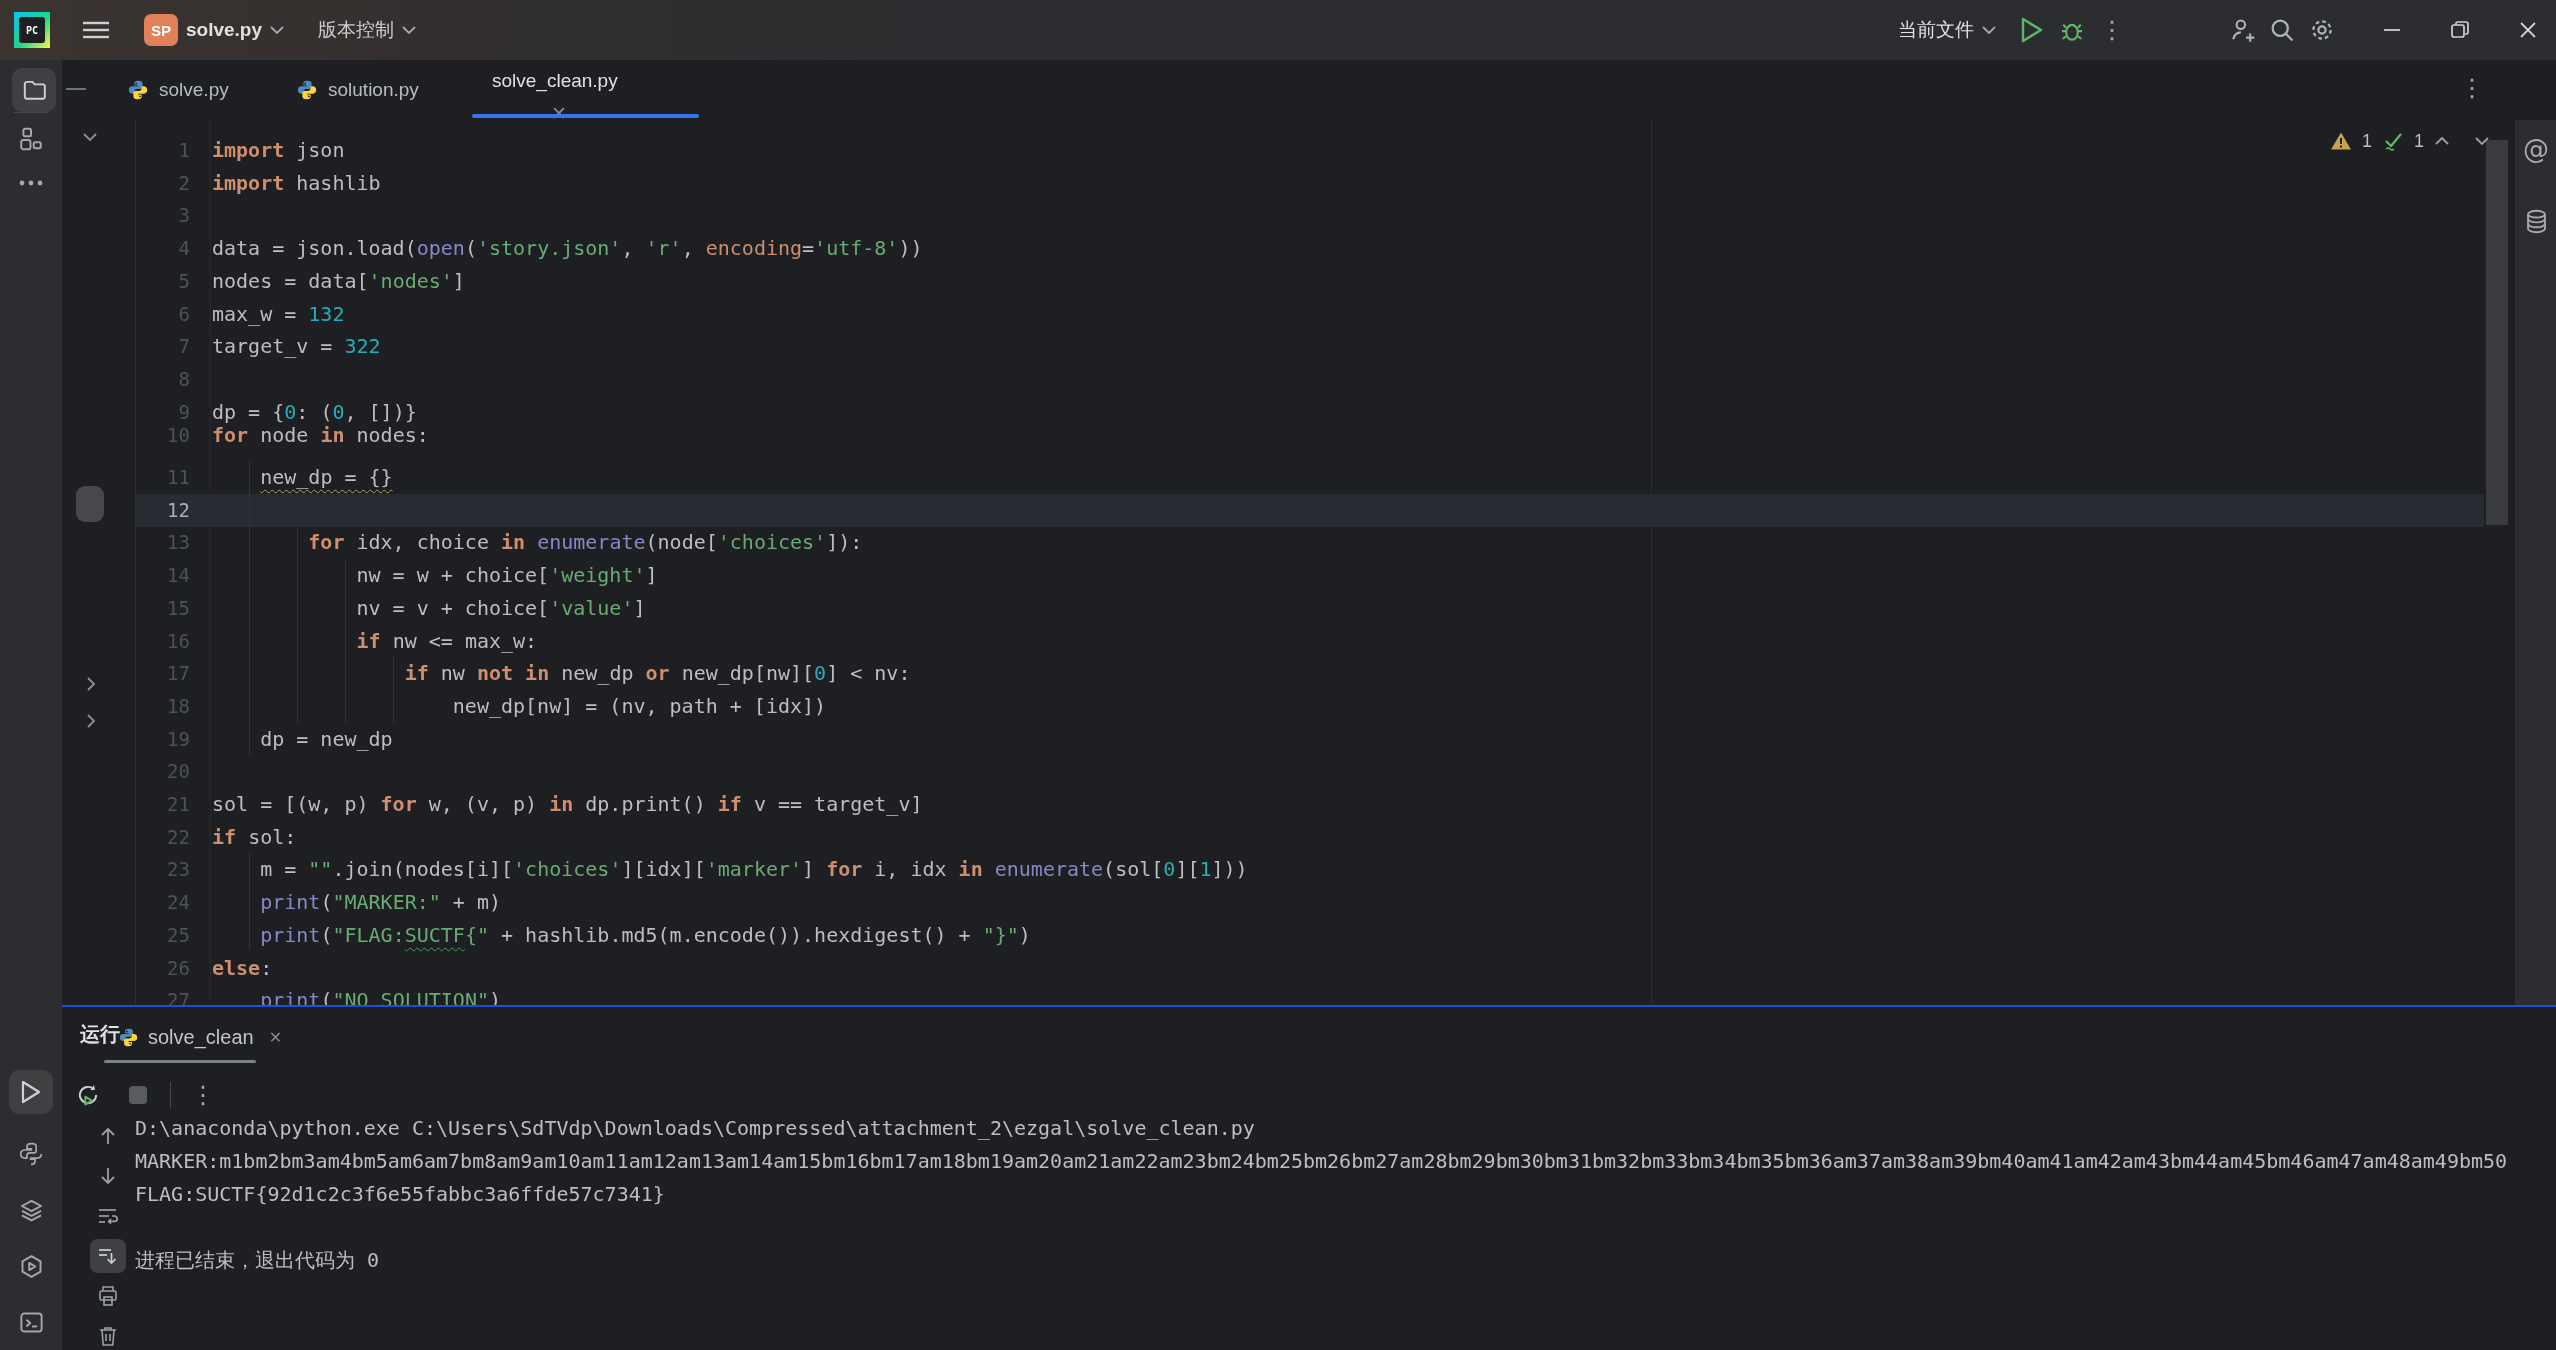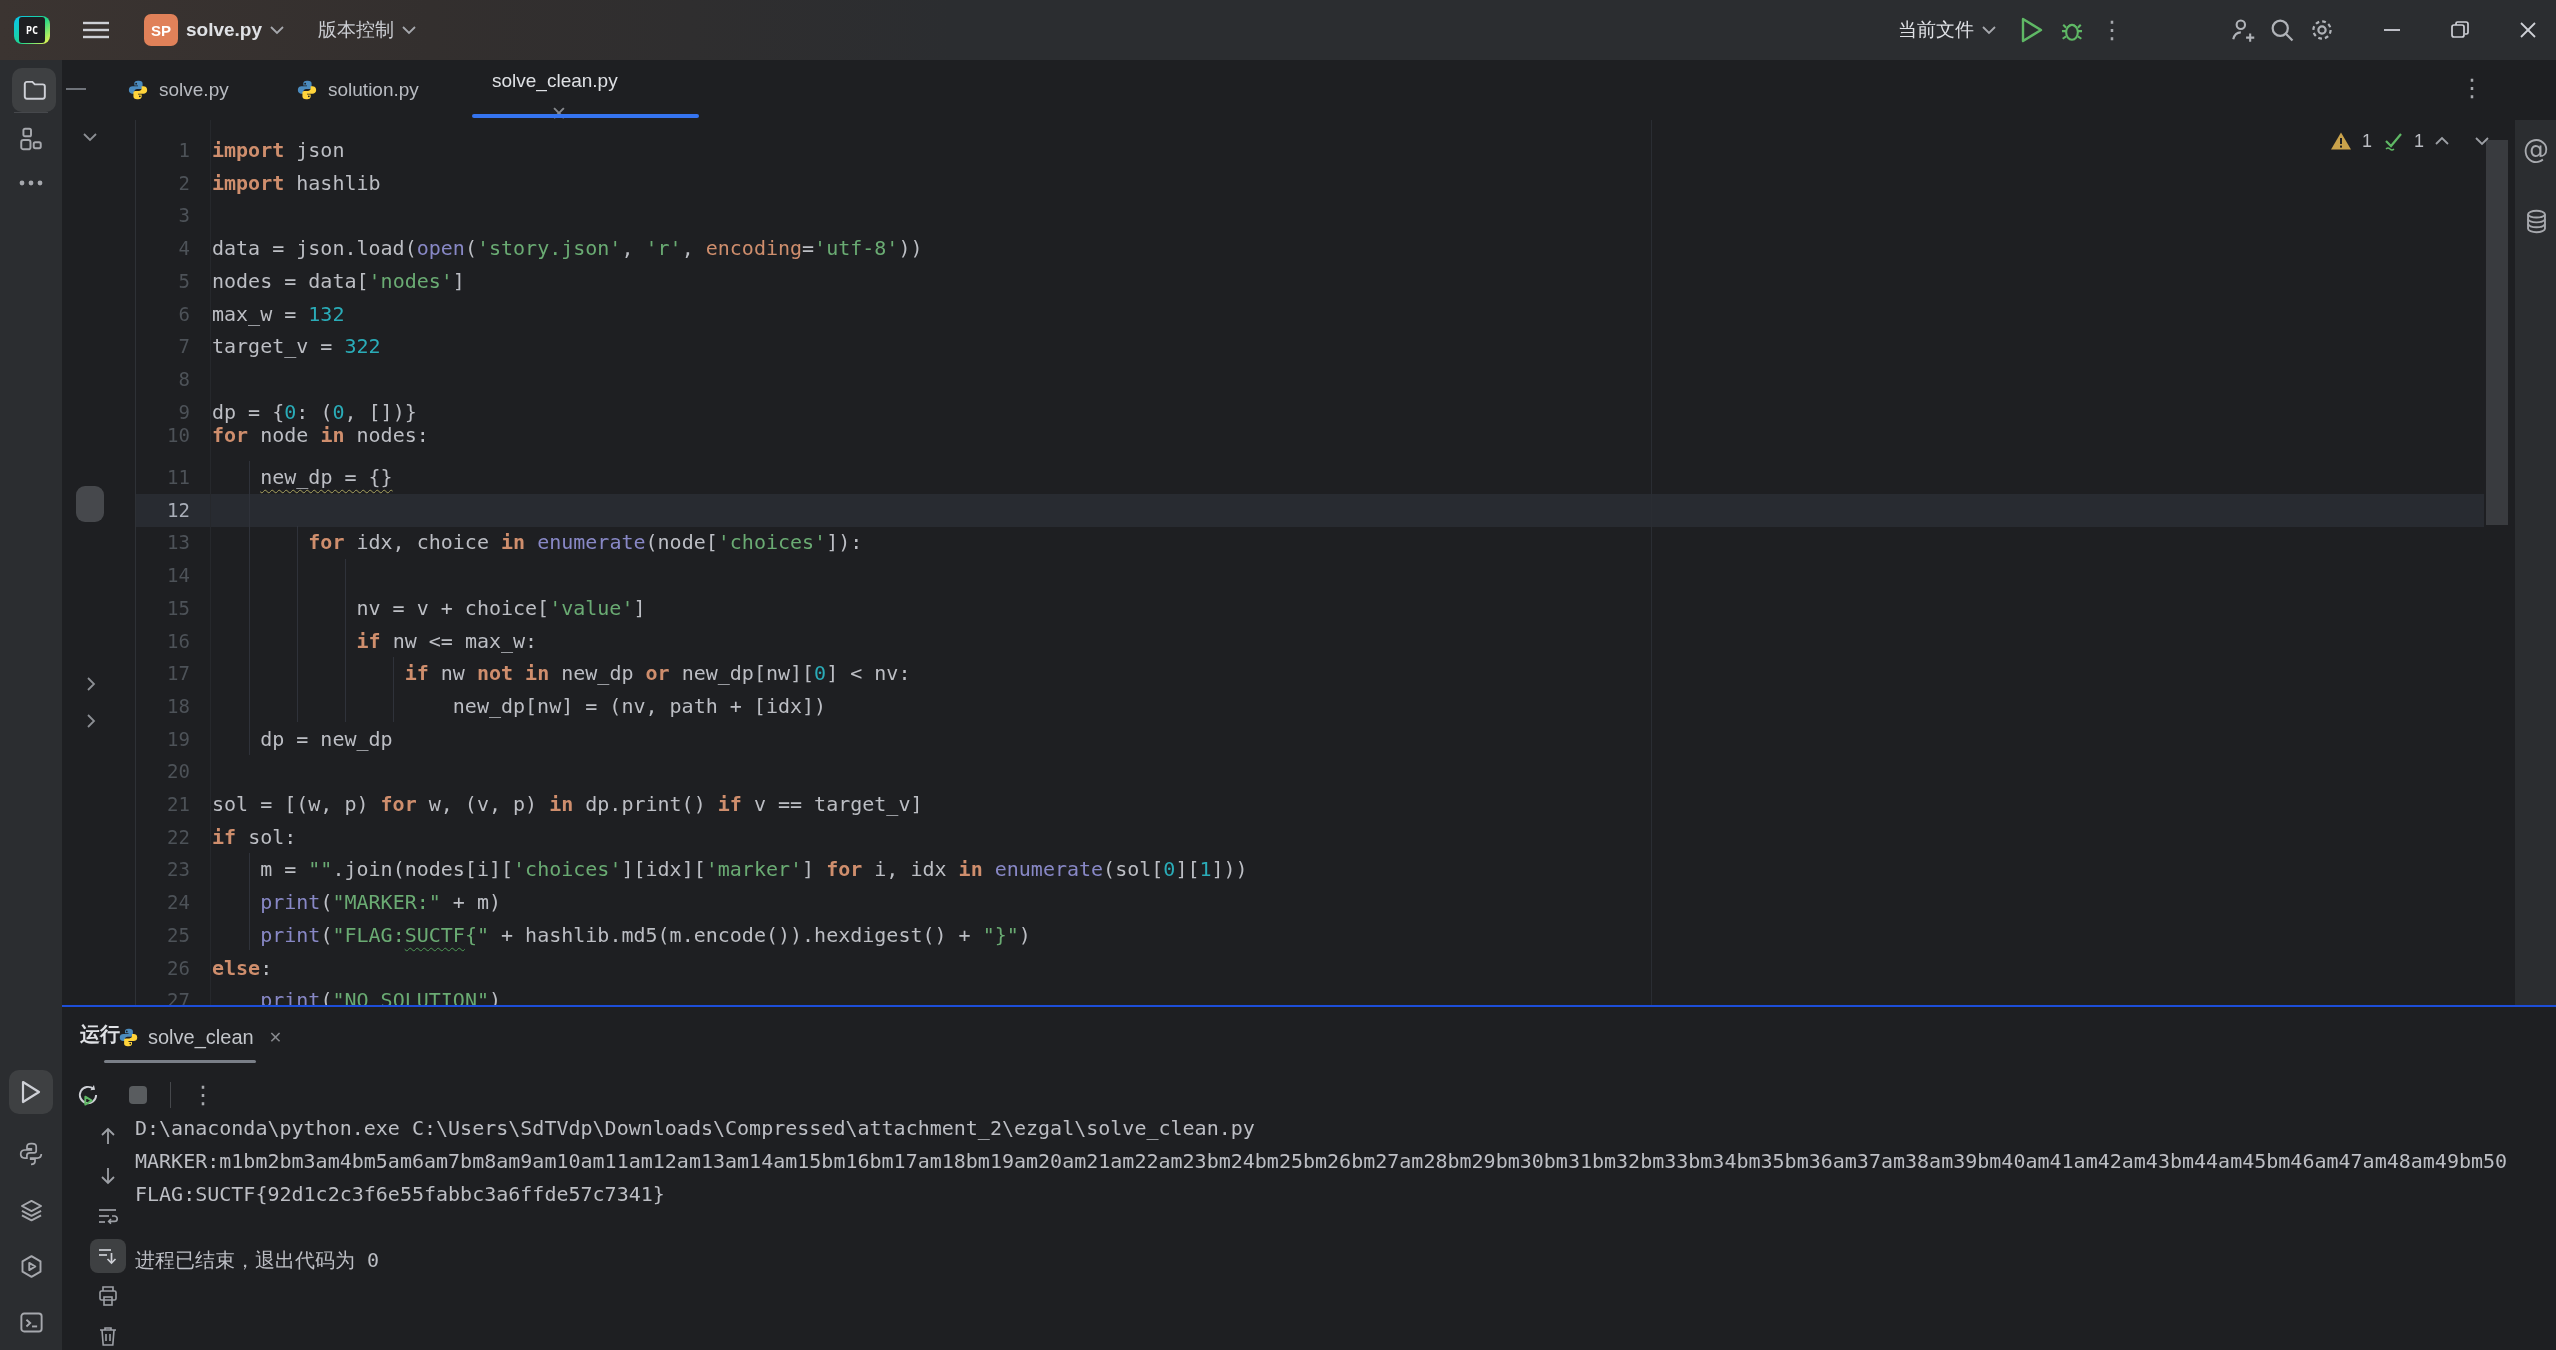--- a/index.html
+++ b/index.html
@@ -74,21 +74,21 @@
   .ct-btn { width:36px; height:34px; display:flex; align-items:center; justify-content:center; border-radius:8px; }
   .ct-btn.sel { background:#3E4042; }
 </style>
 </head>
 <body>
 
 <div id="app">
 
   <div id="titlebar" class="abs">
     <div class="tb-item" style="margin-left:14px;">
-      <div style="width:36px;height:28px;border-radius:8px;background:linear-gradient(135deg,#07C3F2,#21D789 55%,#FCF84A);display:flex;align-items:center;justify-content:center;">
+      <div style="width:36px;height:36px;border-radius:0;background:linear-gradient(135deg,#07C3F2,#21D789 55%,#FCF84A);display:flex;align-items:center;justify-content:center;">
         <div style="width:26px;height:26px;background:#1E1F22;border-radius:3px;display:flex;align-items:center;justify-content:center;color:#fff;font-size:10px;font-weight:bold;font-family:'DejaVu Sans Mono',monospace;">PC</div>
       </div>
     </div>
     <div class="icon-btn" style="margin-left:26px;">
       <svg width="26" height="22" viewBox="0 0 26 22">
           <g stroke="#CED0D6" stroke-width="2.4">
             <line x1="0" y1="4" x2="26" y2="4"></line>
             <line x1="0" y1="11" x2="26" y2="11"></line>
             <line x1="0" y1="18" x2="26" y2="18"></line>
           </g>
@@ -321,21 +321,21 @@
         <div class="code-line" style="top: 112.1px;"><span class="gut-num">4</span><span class="code-text"><span class="pl">data = json.load(</span><span class="bi">open</span><span class="pl">(</span><span class="st">'story.json'</span><span class="pl">, </span><span class="st">'r'</span><span class="pl">, </span><span class="pa">encoding</span><span class="pl">=</span><span class="st">'utf-8'</span><span class="pl">))</span></span></div>
         <div class="code-line" style="top: 144.8px;"><span class="gut-num">5</span><span class="code-text"><span class="pl">nodes = data[</span><span class="st">'nodes'</span><span class="pl">]</span></span></div>
         <div class="code-line" style="top: 177.5px;"><span class="gut-num">6</span><span class="code-text"><span class="pl">max_w = </span><span class="nu">132</span></span></div>
         <div class="code-line" style="top: 210.2px;"><span class="gut-num">7</span><span class="code-text"><span class="pl">target_v = </span><span class="nu">322</span></span></div>
         <div class="code-line" style="top: 242.9px;"><span class="gut-num">8</span><span class="code-text"></span></div>
         <div class="code-line" style="top: 275.6px;"><span class="gut-num">9</span><span class="code-text"><span class="pl">dp = {</span><span class="nu">0</span><span class="pl">: (</span><span class="nu">0</span><span class="pl">, [])}</span></span></div>
         <div class="code-line" style="top: 299px;"><span class="gut-num">10</span><span class="code-text"><span class="kw">for</span><span class="pl"> node </span><span class="kw">in</span><span class="pl"> nodes:</span></span></div>
         <div class="code-line" style="top: 341px;"><span class="gut-num">11</span><span class="code-text"><span class="pl">    </span><span class="wv">new_dp = {}</span></span></div>
         <div class="code-line" style="top: 373.7px;"><span class="gut-num cur">12</span></div>
         <div class="code-line" style="top: 406.4px;"><span class="gut-num">13</span><span class="code-text"><span class="pl">        </span><span class="kw">for</span><span class="pl"> idx, choice </span><span class="kw">in</span><span class="pl"> </span><span class="bi">enumerate</span><span class="pl">(node[</span><span class="st">'choices'</span><span class="pl">]):</span></span></div>
-        <div class="code-line" style="top: 439.1px;"><span class="gut-num">14</span></div>
+        <div class="code-line" style="top: 439.1px;"><span class="gut-num">14</span><span class="code-text"><span class="pl">            nw = w + choice[</span><span class="st">'weight'</span><span class="pl">]</span></span></div>
         <div class="code-line" style="top: 471.8px;"><span class="gut-num">15</span><span class="code-text"><span class="pl">            nv = v + choice[</span><span class="st">'value'</span><span class="pl">]</span></span></div>
         <div class="code-line" style="top: 504.5px;"><span class="gut-num">16</span><span class="code-text"><span class="pl">            </span><span class="kw">if</span><span class="pl"> nw &lt;= max_w:</span></span></div>
         <div class="code-line" style="top: 537.2px;"><span class="gut-num">17</span><span class="code-text"><span class="pl">                </span><span class="kw">if</span><span class="pl"> nw </span><span class="kw">not</span><span class="pl"> </span><span class="kw">in</span><span class="pl"> new_dp </span><span class="kw">or</span><span class="pl"> new_dp[nw][</span><span class="nu">0</span><span class="pl">] &lt; nv:</span></span></div>
         <div class="code-line" style="top: 569.9px;"><span class="gut-num">18</span><span class="code-text"><span class="pl">                    new_dp[nw] = (nv, path + [idx])</span></span></div>
         <div class="code-line" style="top: 602.6px;"><span class="gut-num">19</span><span class="code-text"><span class="pl">    dp = new_dp</span></span></div>
         <div class="code-line" style="top: 635.3px;"><span class="gut-num">20</span><span class="code-text"></span></div>
         <div class="code-line" style="top: 668px;"><span class="gut-num">21</span><span class="code-text"><span class="pl">sol = [(w, p) </span><span class="kw">for</span><span class="pl"> w, (v, p) </span><span class="kw">in</span><span class="pl"> dp.print() </span><span class="kw">if</span><span class="pl"> v == target_v]</span></span></div>
         <div class="code-line" style="top: 700.7px;"><span class="gut-num">22</span><span class="code-text"><span class="kw">if</span><span class="pl"> sol:</span></span></div>
         <div class="code-line" style="top: 733.4px;"><span class="gut-num">23</span><span class="code-text"><span class="pl">    m = </span><span class="st">""</span><span class="pl">.join(nodes[i][</span><span class="st">'choices'</span><span class="pl">][idx][</span><span class="st">'marker'</span><span class="pl">] </span><span class="kw">for</span><span class="pl"> i, idx </span><span class="kw">in</span><span class="pl"> </span><span class="bi">enumerate</span><span class="pl">(sol[</span><span class="nu">0</span><span class="pl">][</span><span class="nu">1</span><span class="pl">]))</span></span></div>
         <div class="code-line" style="top: 766.1px;"><span class="gut-num">24</span><span class="code-text"><span class="pl">    </span><span class="bi">print</span><span class="pl">(</span><span class="st">"MARKER:"</span><span class="pl"> + m)</span></span></div>

